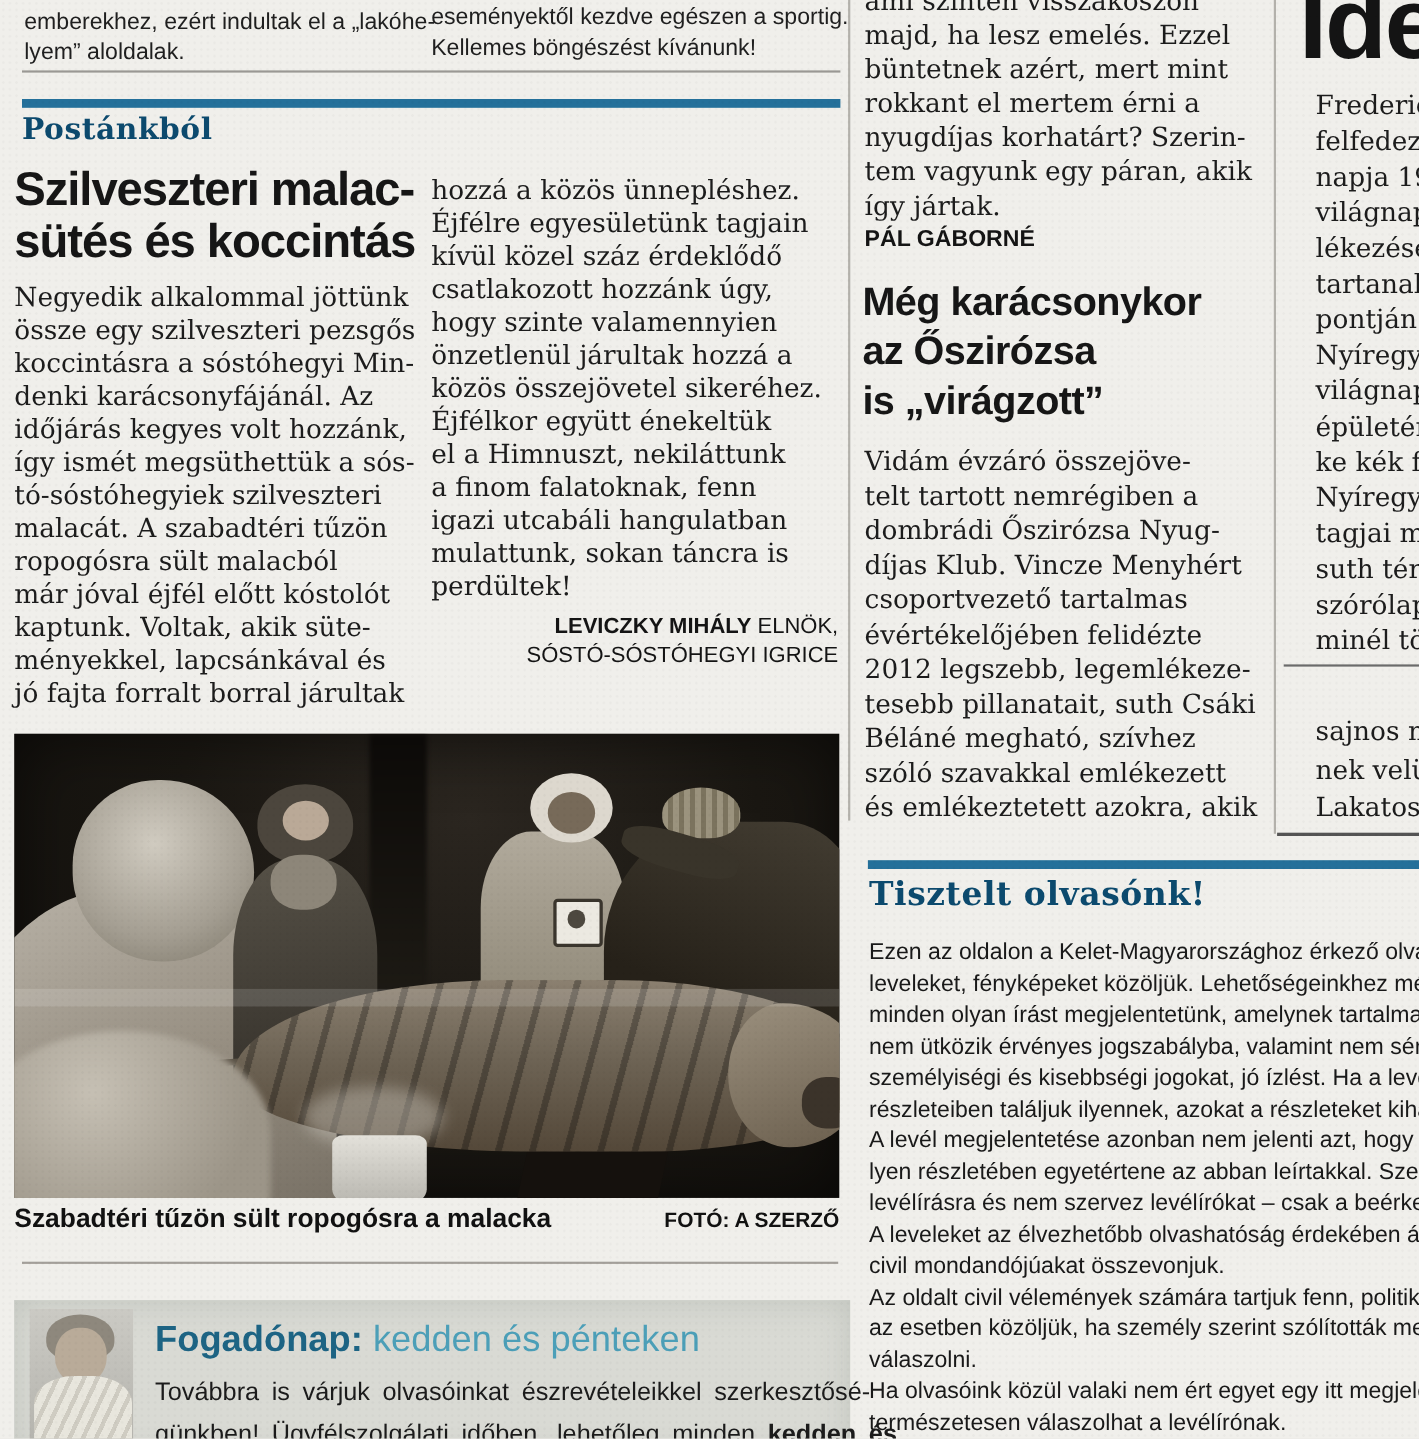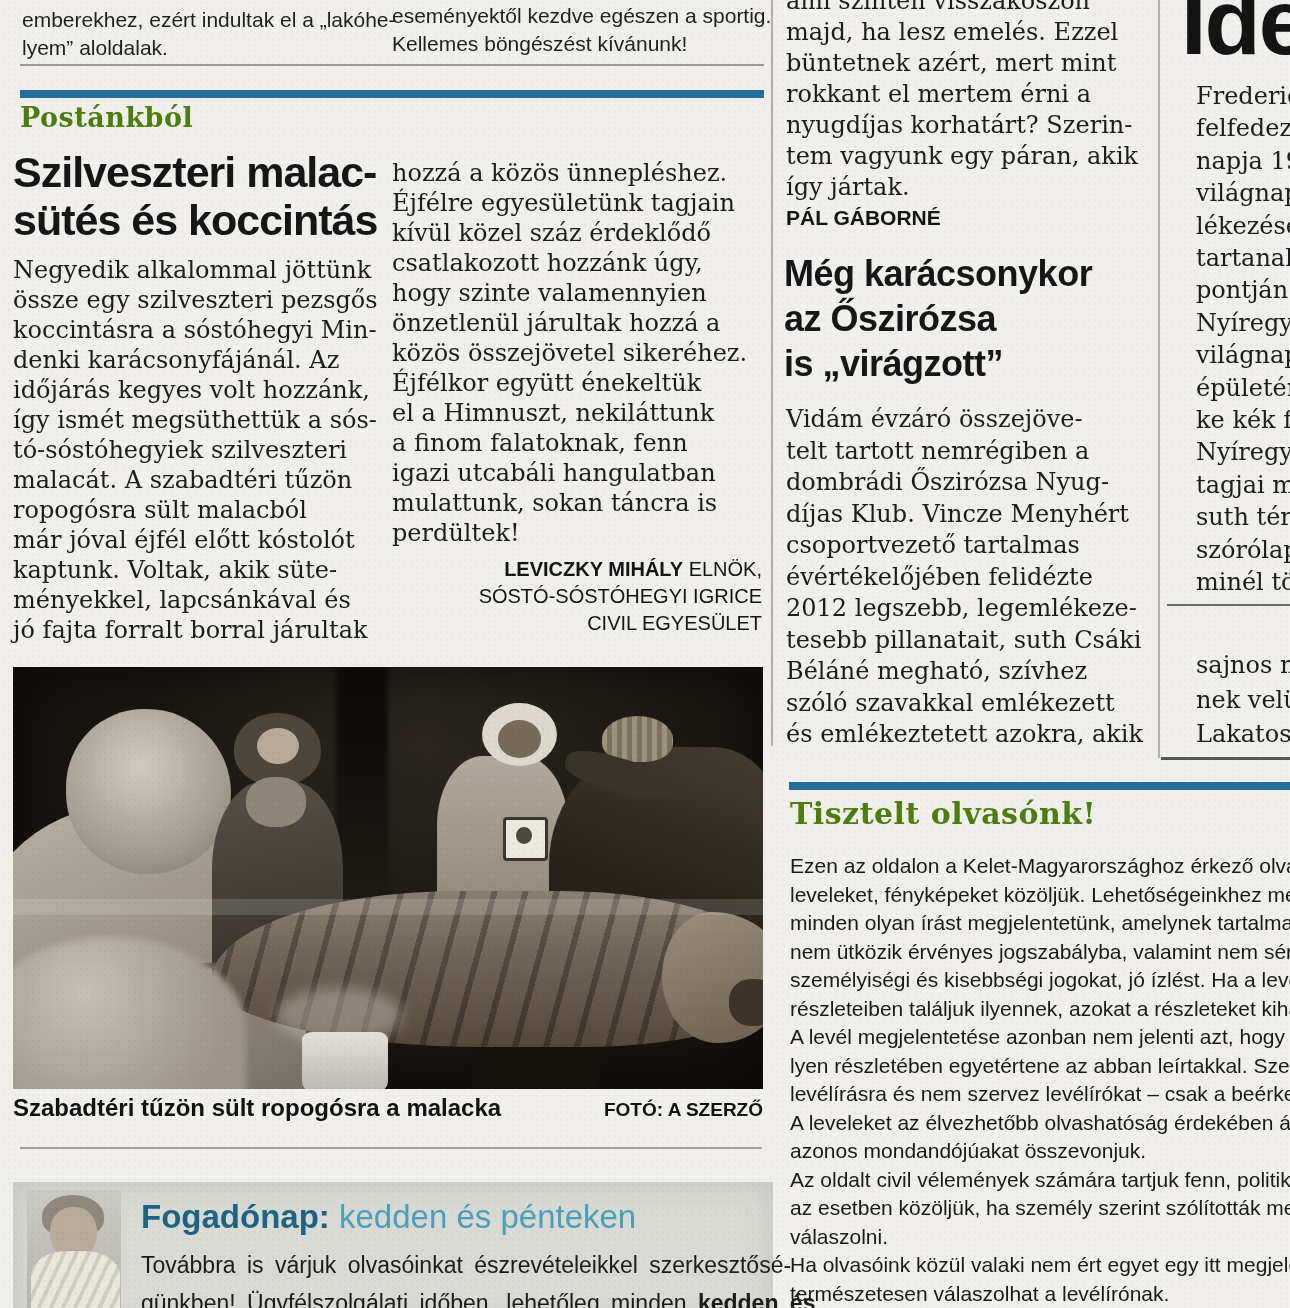--- a/index.html
+++ b/index.html
@@ -7,21 +7,21 @@
         background:#f0efeb;color:#1d1d1d;font-family:"DejaVu Serif",serif;}
   .page::after{content:"";position:absolute;inset:0;pointer-events:none;
         background-image:radial-gradient(rgba(0,0,0,.05) 1px,transparent 1.3px);
         background-size:6px 6px;opacity:.5;}
   .abs{position:absolute;}
   .sans-line{font-family:"Liberation Sans",sans-serif;font-size:21px;line-height:28px;
         color:#1f1f1f;white-space:nowrap;}
   .serif-col .ln{font-size:24px;line-height:30px;white-space:nowrap;color:#1c1c1c;}
   .rule-thin{background:#9a9894;height:2px;}
   .rule-blue{background:#24709a;}
-  .slab-head{font-family:"DejaVu Serif",serif;font-weight:bold;color:#4d7c0f;letter-spacing:.5px;text-align:right;}
+  .slab-head{font-family:"DejaVu Serif",serif;font-weight:bold;color:#0c4a6e;letter-spacing:.5px;text-align:right;}
   .headline1{font-family:"Liberation Sans",sans-serif;font-weight:700;font-size:43px;
         line-height:48px;letter-spacing:-1px;color:#161616;}
   .headline1 .ln{white-space:nowrap;}
   .headline2{font-family:"Liberation Sans",sans-serif;font-weight:700;font-size:36px;
         line-height:45px;letter-spacing:-.5px;color:#161616;}
   .headline2 .ln{white-space:nowrap;}
   .sig{font-family:"Liberation Sans",sans-serif;font-size:20px;line-height:27px;
         text-align:right;color:#141414;white-space:nowrap;}
   .sig .strong{font-weight:700;}
   .sig-single{font-family:"Liberation Sans",sans-serif;font-weight:700;font-size:21px;
@@ -158,21 +158,20 @@
       <div class="ln">el a Himnuszt, nekiláttunk</div>
       <div class="ln">a finom falatoknak, fenn</div>
       <div class="ln">igazi utcabáli hangulatban</div>
       <div class="ln">mulattunk, sokan táncra is</div>
       <div class="ln">perdültek!</div>
     </div>
 
   <div class="abs sig" style="left:392px;top:556px;width:370px;">
     <div><span class="strong">LEVICZKY MIHÁLY</span><span> ELNÖK,</span></div>
     <div>SÓSTÓ-SÓSTÓHEGYI IGRICE</div>
-    <div>CIVIL EGYESÜLET</div>
   </div>
 
   <div class="abs vdiv" style="left:771px;top:0;height:746px;"></div>
   <div class="abs vdiv" style="left:1158px;top:0;height:758px;"></div>
 
   <div class="abs photo">
     <div class="sh ph-tree"></div>
     <div class="sh ph-man1-body"></div>
     <div class="sh ph-man1-head"></div>
     <div class="sh ph-woman-body"></div>
@@ -285,21 +284,21 @@
       <div class="ln">Ezen az oldalon a Kelet-Magyarországhoz érkező olvas</div>
       <div class="ln">leveleket, fényképeket közöljük. Lehetőségeinkhez mér</div>
       <div class="ln">minden olyan írást megjelentetünk, amelynek tartalma</div>
       <div class="ln">nem ütközik érvényes jogszabályba, valamint nem sért</div>
       <div class="ln">személyiségi és kisebbségi jogokat, jó ízlést. Ha a levele</div>
       <div class="ln">részleteiben találjuk ilyennek, azokat a részleteket kiha</div>
       <div class="ln">A levél megjelentetése azonban nem jelenti azt, hogy s</div>
       <div class="ln">lyen részletében egyetértene az abban leírtakkal. Szerk</div>
       <div class="ln">levélírásra és nem szervez levélírókat – csak a beérkező</div>
       <div class="ln">A leveleket az élvezhetőbb olvashatóság érdekében ált</div>
-      <div class="ln">azonos mondandójúakat összevonjuk.</div>
+      <div class="ln">civil mondandójúakat összevonjuk.</div>
       <div class="ln">Az oldalt civil vélemények számára tartjuk fenn, politik</div>
       <div class="ln">az esetben közöljük, ha személy szerint szólították meg</div>
       <div class="ln">válaszolni.</div>
       <div class="ln">Ha olvasóink közül valaki nem ért egyet egy itt megjele</div>
       <div class="ln">természetesen válaszolhat a levélírónak.</div>
     </div>
 
 </div>
 
 </body></html>

